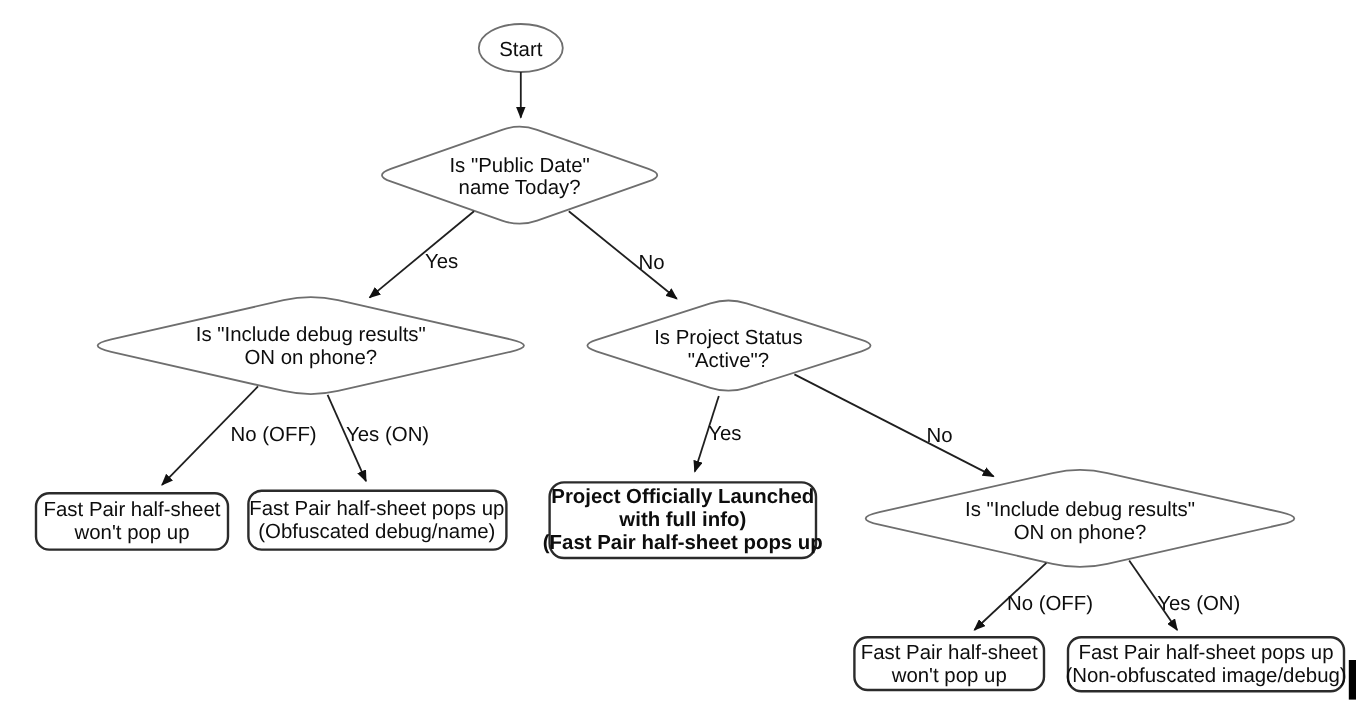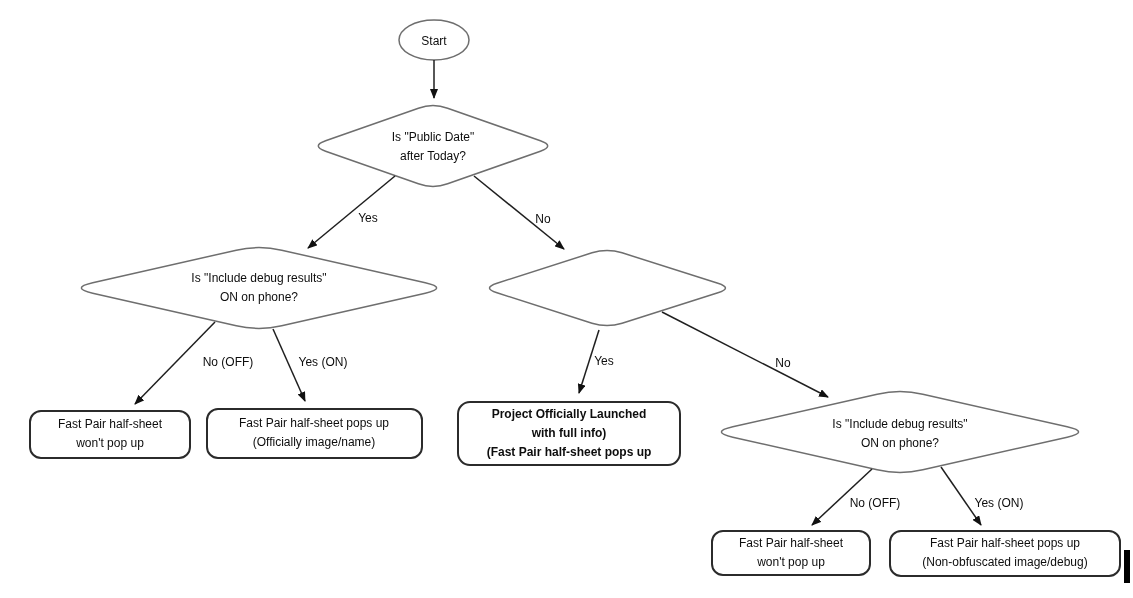--- a/index.html
+++ b/index.html
@@ -10,21 +10,21 @@
     background: #ffffff;
     font-family: "Liberation Sans", "DejaVu Sans", sans-serif;
     color: #0d0d0d;
     overflow: hidden;
   }
   #flow-svg { position: absolute; left: 0; top: 0; }
   .node-label, .edge-label {
     position: absolute;
     transform: translate(-50%, -50%);
     text-align: center;
-    font-size: 12px;
+    font-size: 17px;
     line-height: 19px;
     white-space: nowrap;
     color: #0d0d0d;
   }
   .shape { fill: #ffffff; stroke: #6e6e6e; stroke-width: 1.5; }
   .box   { fill: #ffffff; stroke: #2b2b2b; stroke-width: 2; }
   .edge  { stroke: #1f1f1f; stroke-width: 1.5; fill: none; }
   #cursor-bar {
     position: absolute;
     left: 1124px; top: 550px;
@@ -67,42 +67,46 @@
     <line class="edge" x1="872" y1="469" x2="812" y2="525" marker-end="url(#arrow)"></line>
     <line class="edge" x1="941" y1="467" x2="981" y2="525" marker-end="url(#arrow)"></line>
   </svg>
 
   <div class="node-label" style="left:434px; top:41px;">
     <div>Start</div>
   </div>
 
   <div class="node-label" style="left:433px; top:147px;">
     <div>Is "Public Date"</div>
-    <div>after Today?</div>
+    <div>name Today?</div>
   </div>
 
   <div class="node-label" style="left:259px; top:288px;">
     <div>Is "Include debug results"</div>
     <div>ON on phone?</div>
   </div>
 
+  <div class="node-label" style="left:607px; top:291px;">
+    <div>Is Project Status</div>
+    <div>"Active"?</div>
+  </div>
 
   <div class="node-label" style="left:900px; top:434px;">
     <div>Is "Include debug results"</div>
     <div>ON on phone?</div>
   </div>
 
   <div class="node-label" style="left:110px; top:434px;">
     <div>Fast Pair half-sheet</div>
     <div>won't pop up</div>
   </div>
 
   <div class="node-label" style="left:314px; top:433px;">
     <div>Fast Pair half-sheet pops up</div>
-    <div>(Officially image/name)</div>
+    <div>(Obfuscated debug/name)</div>
   </div>
 
   <div class="node-label" style="left:569px; top:433px;font-weight:bold;">
     <div>Project Officially Launched</div>
     <div>with full info)</div>
     <div>(Fast Pair half-sheet pops up</div>
   </div>
 
   <div class="node-label" style="left:791px; top:553px;">
     <div>Fast Pair half-sheet</div>

